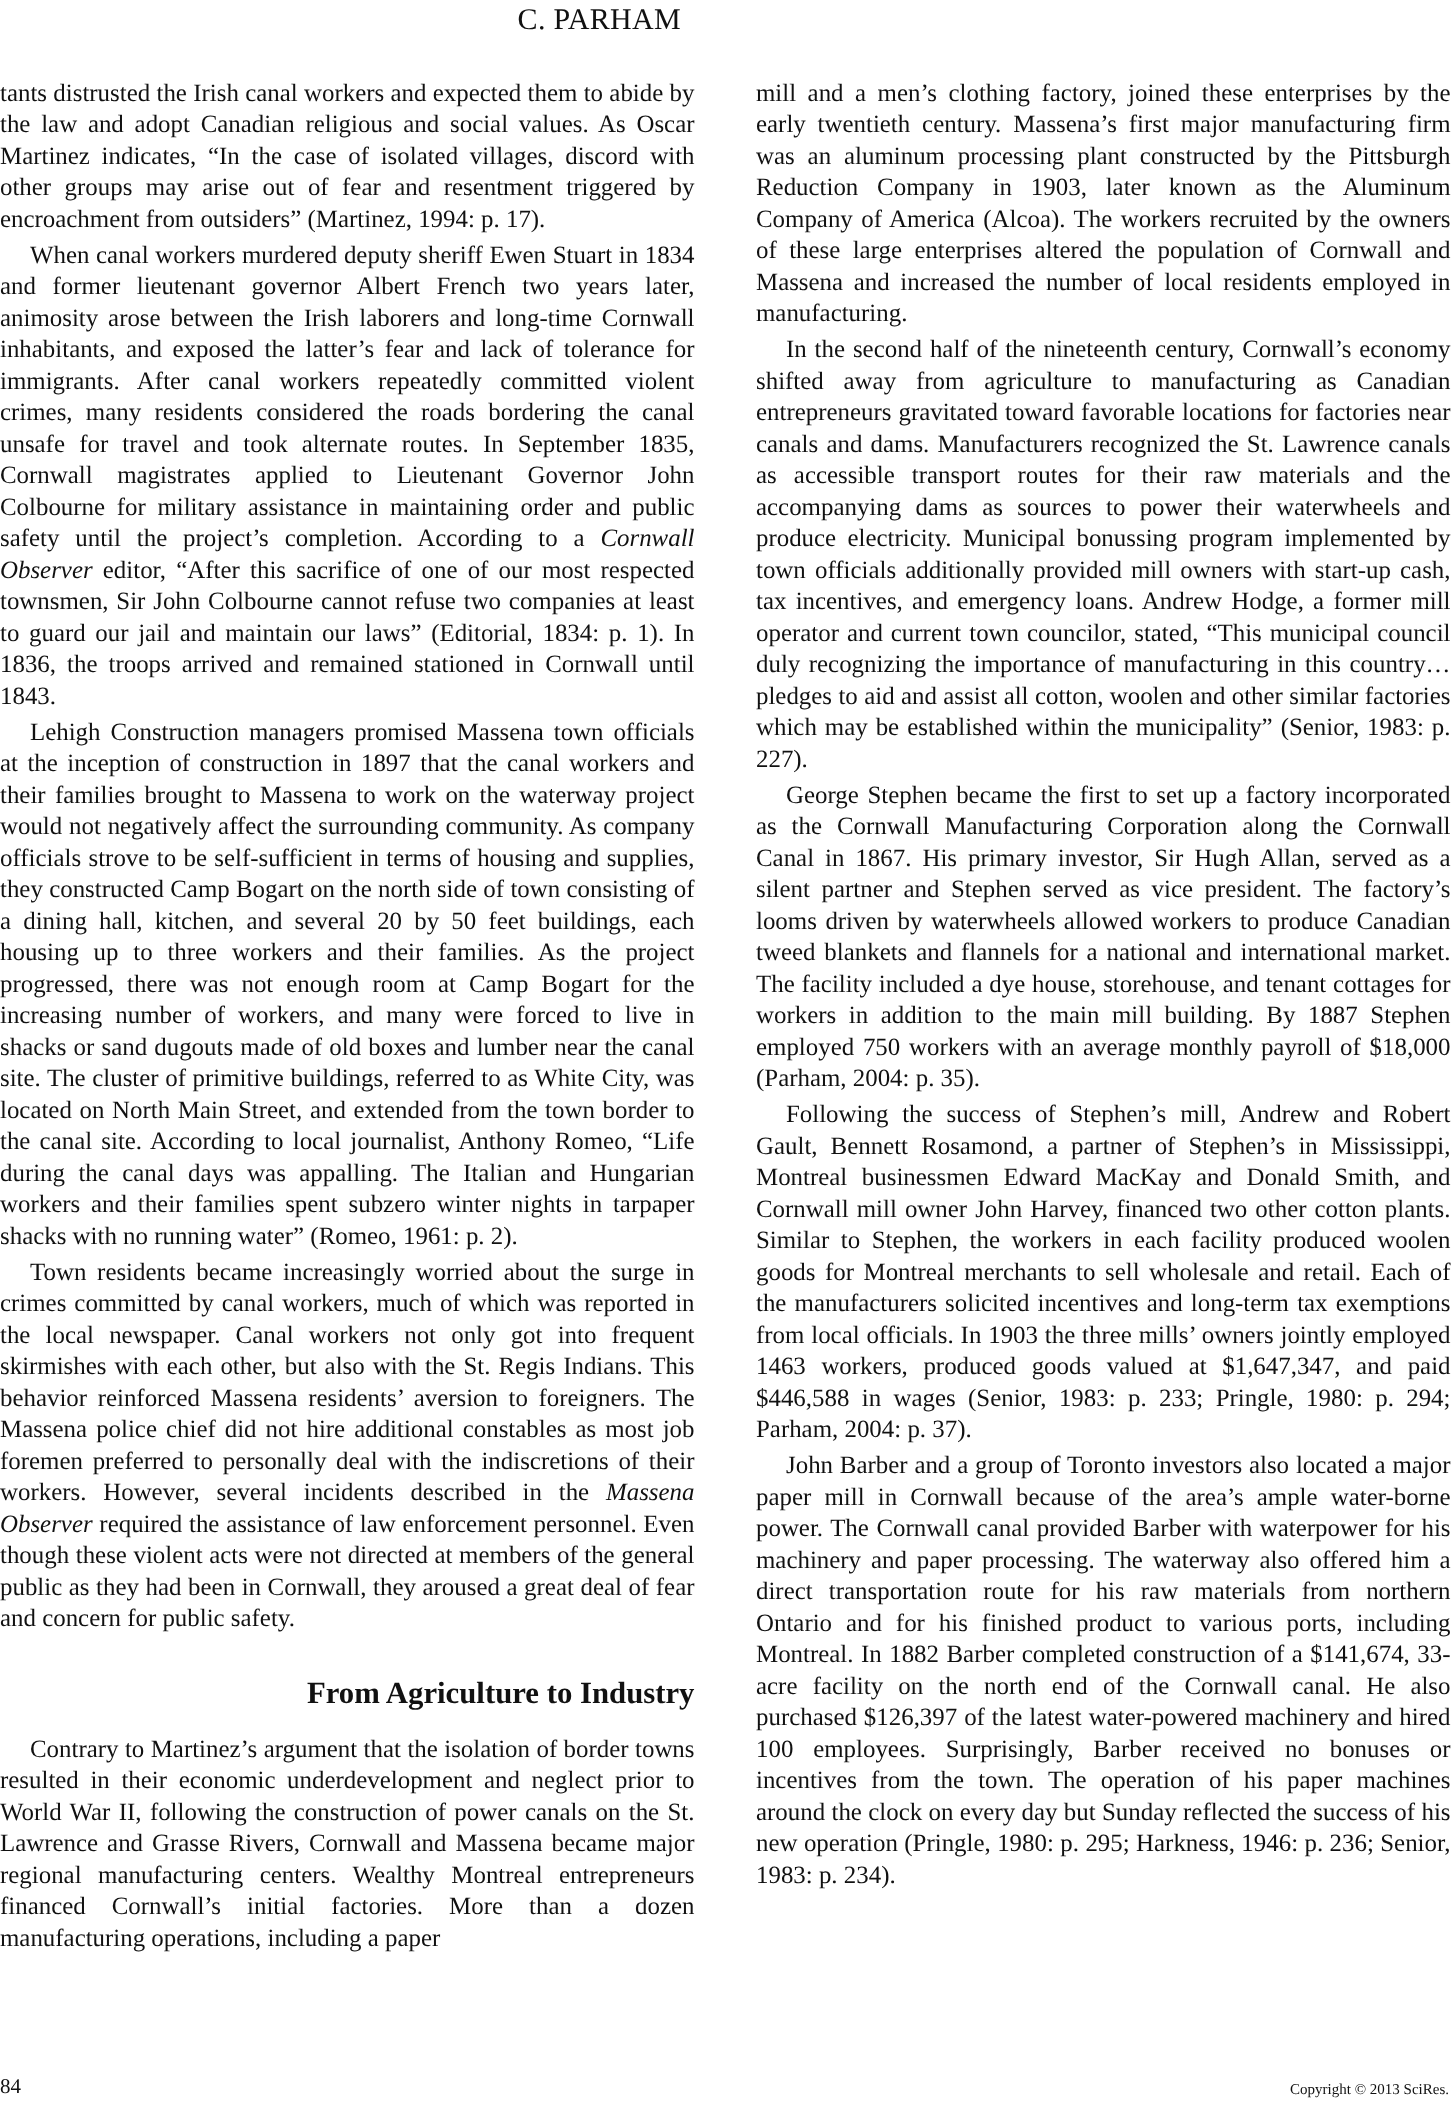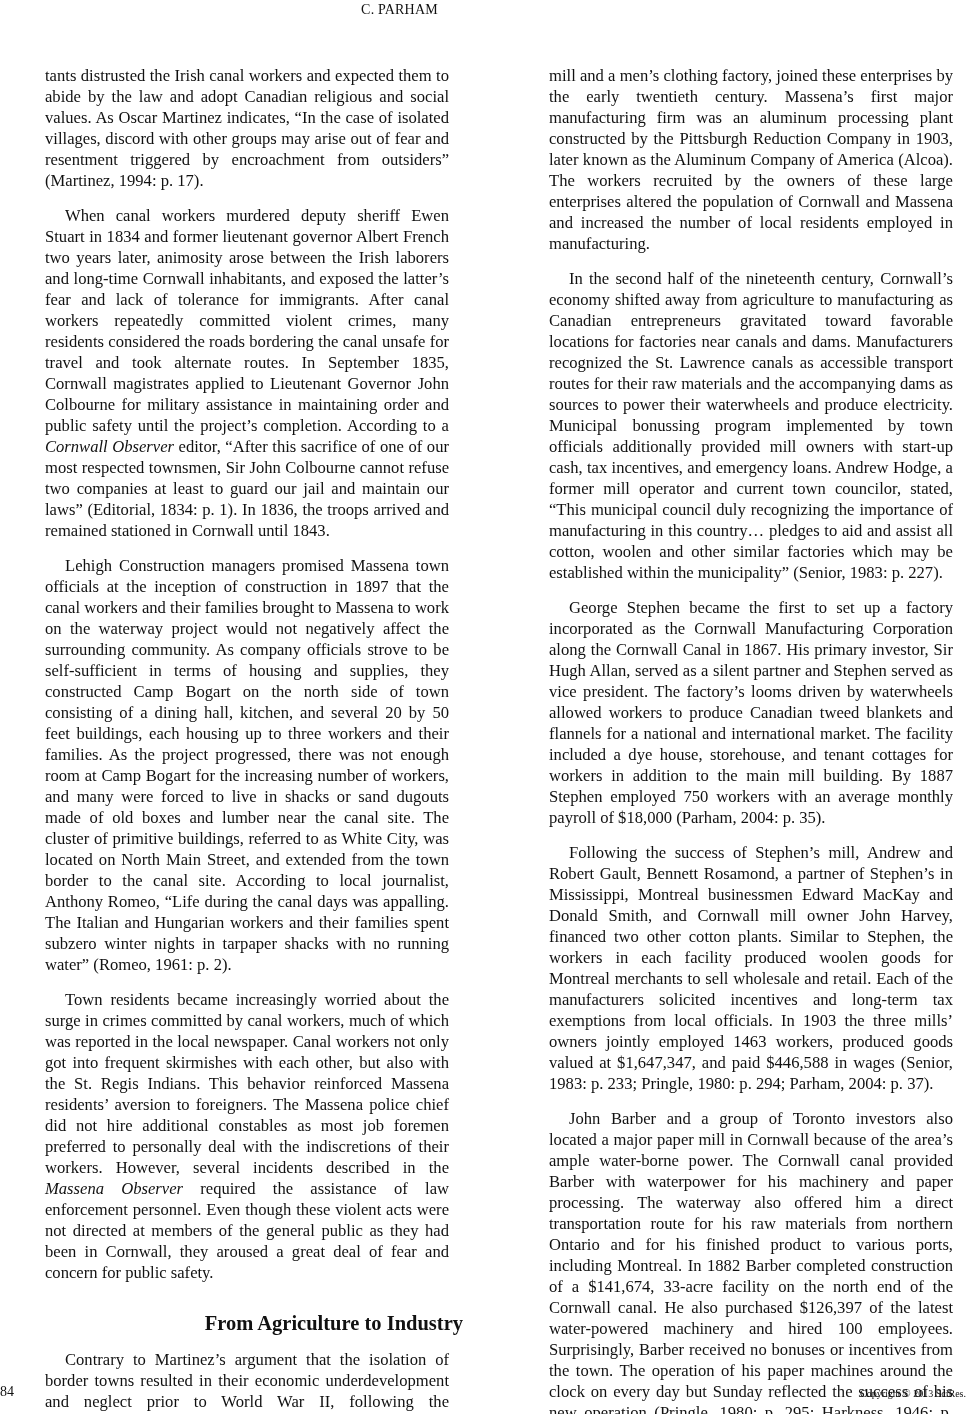--- a/index.html
+++ b/index.html
@@ -3,30 +3,30 @@
   <meta charset="utf-8">
   <style>
     html, body { margin: 0; padding: 0; background: #ffffff; }
     body {
       width: 969px; height: 1414px; position: relative; overflow: hidden;
       font-family: "Liberation Serif", "DejaVu Serif", serif;
       color: #111111;
     }
     .running-head {
       position: absolute; top: 2px; left: 0; width: 799px;
-      text-align: center; font-size: 14px; letter-spacing: 0.2px;
+      text-align: center; font-size: 20px; letter-spacing: 0.2px;
     }
     .column {
       position: absolute; top: 51px; width: 463px;
       font-size: 16.6px; line-height: 21px;
       text-align: justify; hyphens: manual;
     }
     .col-left { left: 0; }
     .col-right { left: 504px; }
-    .column p { margin: 14px; text-indent: 0; padding-left: 31px; }
+    .column p { margin: 0; text-indent: 0; }
     .column p.indent { text-indent: 20px; }
     .column p + p { margin-top: 3px; }
     .section-heading {
       font-weight: bold; font-size: 20.5px; text-align: right;
       margin: 28px 0 14px 0; line-height: 24px;
     }
     .page-number { position: absolute; left: 0; top: 1384px; font-size: 14px; }
     .copyright { position: absolute; right: 3px; top: 1388px; font-size: 10px; }
     em { font-style: italic; }
   </style>

